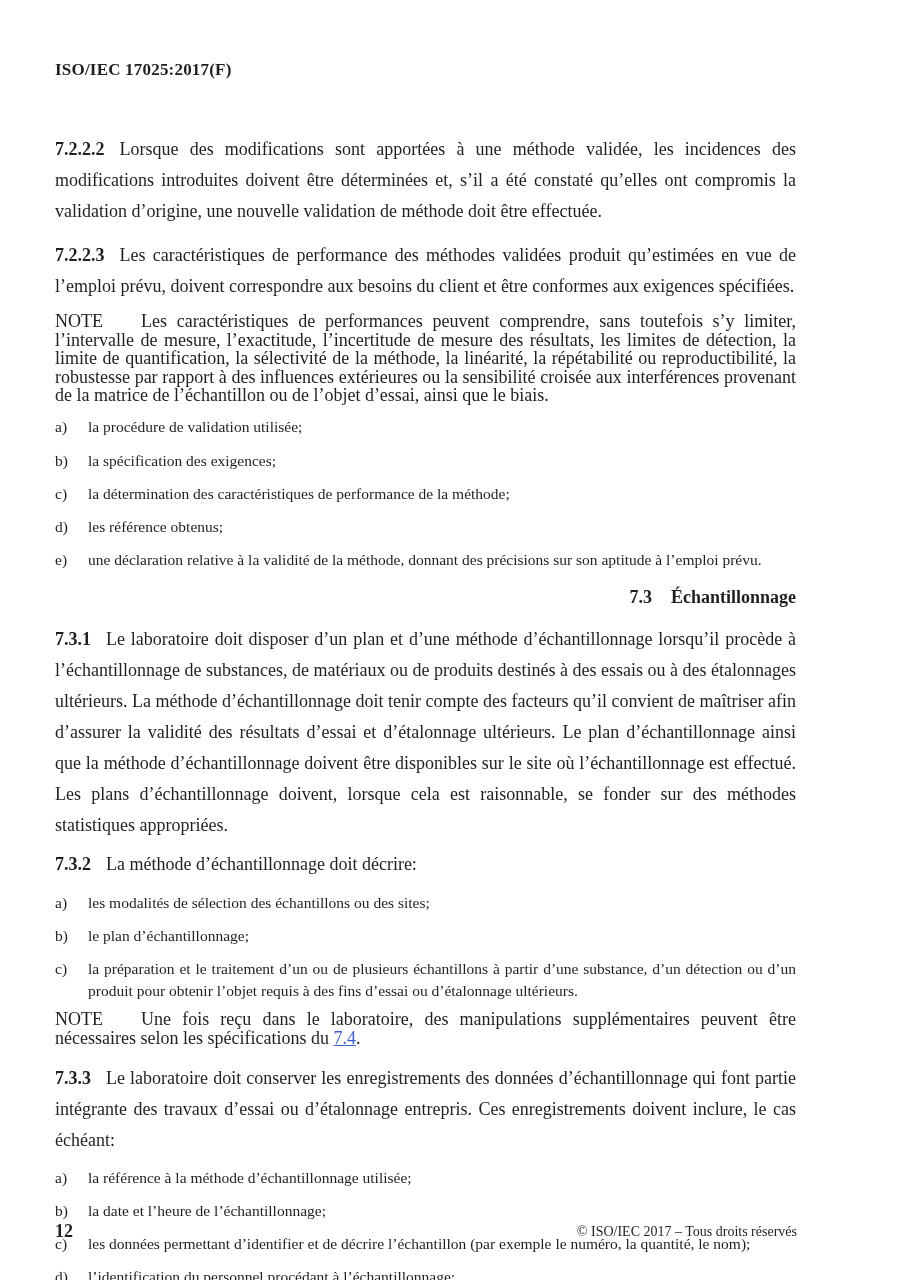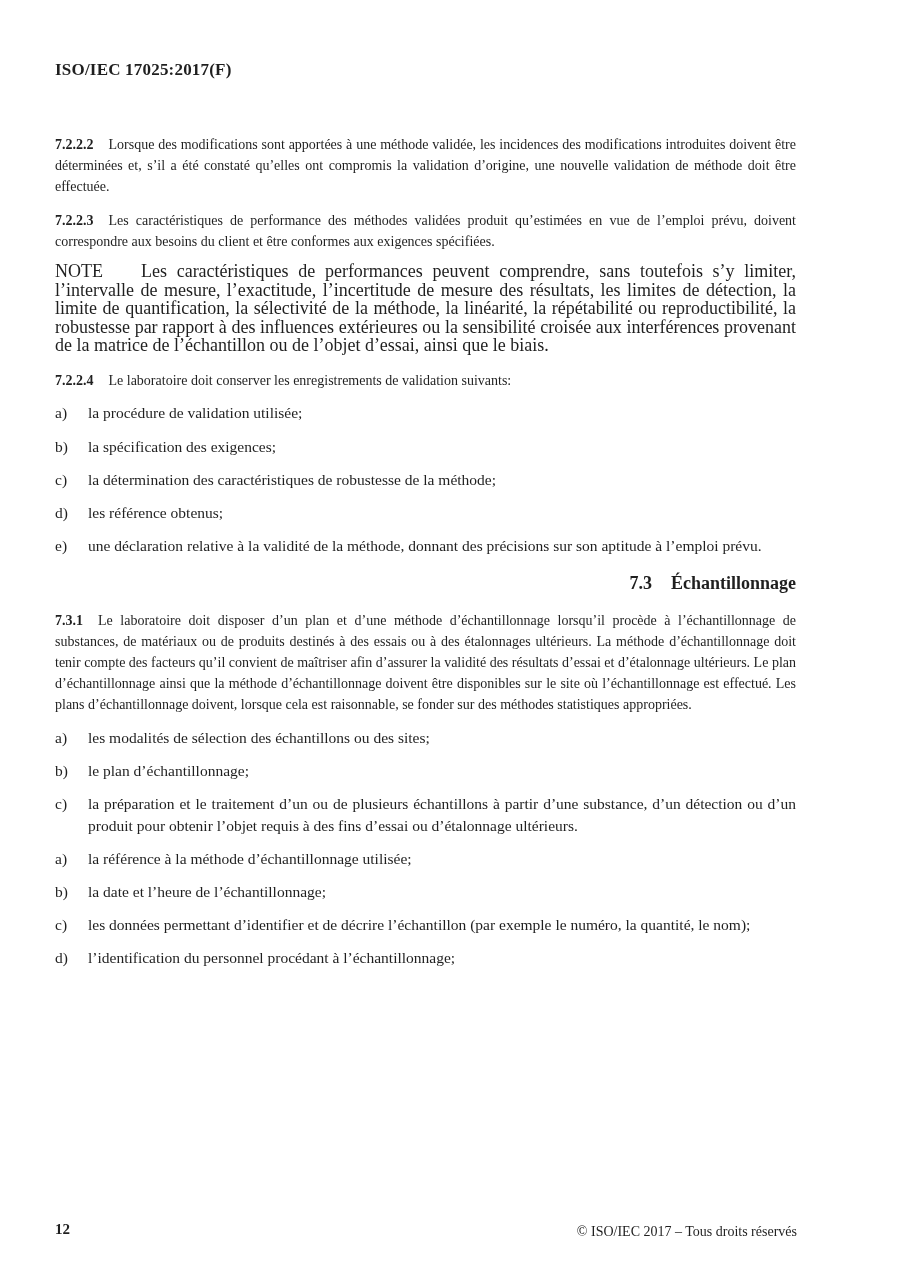--- a/index.html
+++ b/index.html
@@ -7,93 +7,95 @@
   .page{
     position:relative;
     width:906px;height:1280px;
     background:#ffffff;
     font-family:"Liberation Serif","DejaVu Serif",serif;
     color:#1f1f1f;
     overflow:hidden;
   }
   .content{position:absolute;left:55px;top:8px;width:741px;}
   .doc-code{margin-top:52px;font-size:17px;font-weight:bold;letter-spacing:.2px;}
-  .para{font-size:14px;line-height:21px;text-align:justify;margin:0;margin-top:13px;}
+  .para{font-size:18px;line-height:31px;text-align:justify;margin:0;margin-top:13px;}
   .para.first{margin-top:54px;}
   .para.after-note{margin-top:15px;}
   .para.tight{margin-top:8px;}
   .clause-num{font-weight:bold;margin-right:15px;white-space:nowrap;}
   .note{font-size:18px;line-height:18.6px;text-align:justify;margin:0;margin-top:10px;}
   .note.mt9{margin-top:9px;}
   .note-tab{display:inline-block;width:38px;}
   .list-item{display:flex;font-size:15.5px;line-height:21.6px;margin-top:11.5px;}
   .li-label{width:33px;flex:none;}
   .li-text{flex:1;text-align:justify;}
   .section-heading{font-size:18px;font-weight:bold;margin:0;margin-top:15px;line-height:24px;text-align:right;}
   .heading-num{margin-right:19px;}
   a.xref{color:var(--link-color,#3a5fcd);text-decoration:underline;cursor:pointer;}
-  .page-num{position:absolute;left:55px;top:1221px;font-size:15px;font-weight:bold;}
+  .page-num{position:absolute;left:55px;top:1221px;font-size:18px;font-weight:bold;}
   .copyright{position:absolute;right:109px;top:1224px;font-size:14px;}
 </style>
 </head>
 <body>
 
 <div class="page">
   <div class="content">
 
     <div class="doc-code">ISO/IEC 17025:2017(F)</div>
 
     <p class="para first"><span class="clause-num">7.2.2.2</span><span>Lorsque des modifications sont apportées à une méthode validée, les incidences des modifications introduites doivent être déterminées et, s’il a été constaté qu’elles ont compromis la validation d’origine, une nouvelle validation de méthode doit être effectuée.</span></p>
 
     <p class="para"><span class="clause-num">7.2.2.3</span><span>Les caractéristiques de performance des méthodes validées produit qu’estimées en vue de l’emploi prévu, doivent correspondre aux besoins du client et être conformes aux exigences spécifiées.</span></p>
 
     <p class="note"><span>NOTE</span><span class="note-tab"></span><span>Les caractéristiques de performances peuvent comprendre, sans toutefois s’y limiter, l’intervalle de mesure, l’exactitude, l’incertitude de mesure des résultats, les limites de détection, la limite de quantification, la sélectivité de la méthode, la linéarité, la répétabilité ou reproductibilité, la robustesse par rapport à des influences extérieures ou la sensibilité croisée aux interférences provenant de la matrice de l’échantillon ou de l’objet d’essai, ainsi que le biais.</span></p>
 
-    <p class="para after-note"><span class="clause-num">7.2.2.4</span><span>Le laboratoire doit conserver les enregistrements de validation suivants:</span></p>
 
     <div class="list-item">
         <span class="li-label">a)</span>
         <span class="li-text">la procédure de validation utilisée;</span>
       </div>
     <div class="list-item">
         <span class="li-label">b)</span>
         <span class="li-text">la spécification des exigences;</span>
       </div>
     <div class="list-item">
         <span class="li-label">c)</span>
-        <span class="li-text">la détermination des caractéristiques de robustesse de la méthode;</span>
+        <span class="li-text">la détermination des caractéristiques de performance de la méthode;</span>
       </div>
     <div class="list-item">
         <span class="li-label">d)</span>
         <span class="li-text">les référence obtenus;</span>
       </div>
     <div class="list-item">
         <span class="li-label">e)</span>
         <span class="li-text">une déclaration relative à la validité de la méthode, donnant des précisions sur son aptitude à l’emploi prévu.</span>
       </div>
 
     <h2 class="section-heading"><span class="heading-num">7.3</span><span>Échantillonnage</span></h2>
 
     <p class="para after-note"><span class="clause-num">7.3.1</span><span>Le laboratoire doit disposer d’un plan et d’une méthode d’échantillonnage lorsqu’il procède à l’échantillonnage de substances, de matériaux ou de produits destinés à des essais ou à des étalonnages ultérieurs. La méthode d’échantillonnage doit tenir compte des facteurs qu’il convient de maîtriser afin d’assurer la validité des résultats d’essai et d’étalonnage ultérieurs. Le plan d’échantillonnage ainsi que la méthode d’échantillonnage doivent être disponibles sur le site où l’échantillonnage est effectué. Les plans d’échantillonnage doivent, lorsque cela est raisonnable, se fonder sur des méthodes statistiques appropriées.</span></p>
 
+    <p class="para tight"><span class="clause-num">7.3.2</span><span>La méthode d’échantillonnage doit décrire:</span></p>
 
     <div class="list-item">
         <span class="li-label">a)</span>
         <span class="li-text">les modalités de sélection des échantillons ou des sites;</span>
       </div>
     <div class="list-item">
         <span class="li-label">b)</span>
         <span class="li-text">le plan d’échantillonnage;</span>
       </div>
     <div class="list-item">
         <span class="li-label">c)</span>
         <span class="li-text">la préparation et le traitement d’un ou de plusieurs échantillons à partir d’une substance, d’un détection ou d’un produit pour obtenir l’objet requis à des fins d’essai ou d’étalonnage ultérieurs.</span>
       </div>
 
+    <p class="note mt9"><span>NOTE</span><span class="note-tab"></span><span>Une fois reçu dans le laboratoire, des manipulations supplémentaires peuvent être nécessaires selon les spécifications du </span><a class="xref">7.4</a><span>.</span></p>
 
+    <p class="para after-note"><span class="clause-num">7.3.3</span><span>Le laboratoire doit conserver les enregistrements des données d’échantillonnage qui font partie intégrante des travaux d’essai ou d’étalonnage entrepris. Ces enregistrements doivent inclure, le cas échéant:</span></p>
 
     <div class="list-item">
         <span class="li-label">a)</span>
         <span class="li-text">la référence à la méthode d’échantillonnage utilisée;</span>
       </div>
     <div class="list-item">
         <span class="li-label">b)</span>
         <span class="li-text">la date et l’heure de l’échantillonnage;</span>
       </div>
     <div class="list-item">

